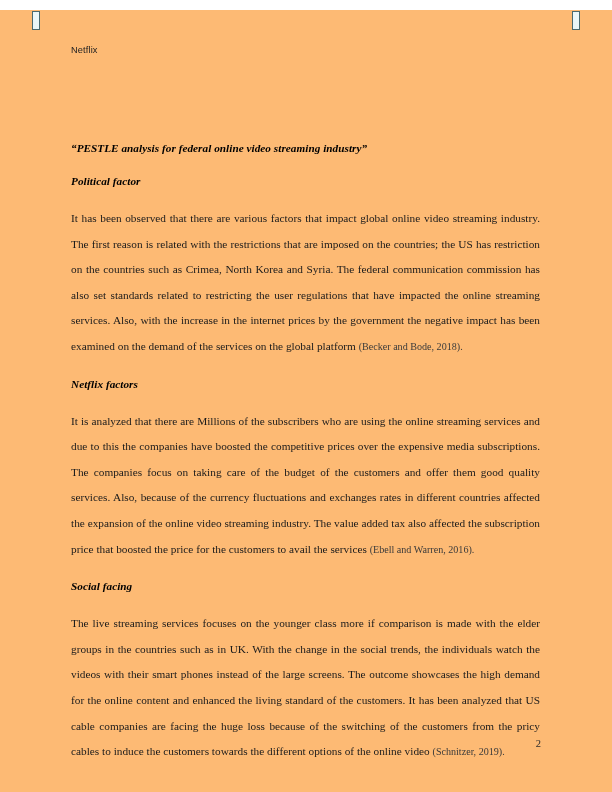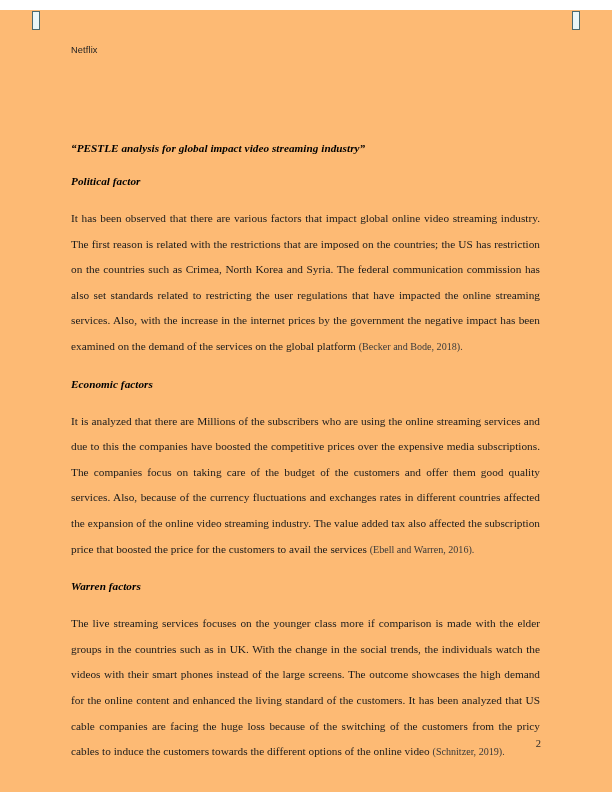--- a/index.html
+++ b/index.html
@@ -115,31 +115,31 @@
 
 <div class="page">
 
   <div class="tofu tofu-left"></div>
   <div class="tofu tofu-right"></div>
 
   <div class="running-header">Netflix</div>
 
   <div class="content">
 
-    <p class="doc-title">“PESTLE analysis for global impact video streaming industry”</p>
+    <p class="doc-title">“PESTLE analysis for federal online video streaming industry”</p>
 
     <p class="section-heading">Political factor</p>
 
     <p class="body-par"><span>It has been observed that there are various factors that impact global online video streaming industry. The first reason is related with the restrictions that are imposed on the countries; the US has restriction on the countries such as Crimea, North Korea and Syria. The federal communication commission has also set standards related to restricting the user regulations that have impacted the online streaming services.  Also, with the increase in the internet prices by the government the negative impact has been examined on the demand of the services on the global platform </span><span class="citation">(Becker and Bode, 2018).</span></p>
 
-    <p class="section-heading">Economic factors</p>
+    <p class="section-heading">Netflix factors</p>
 
     <p class="body-par"><span>It is analyzed that there are Millions of the subscribers who are using the online streaming services and due to this the companies have boosted the competitive prices over the expensive media subscriptions. The companies focus on taking care of the budget of the customers and offer them good quality services. Also, because of the currency fluctuations and exchanges rates in different countries affected the expansion of the online video streaming industry. The value added tax also affected the subscription price that boosted the price for the customers to avail the services </span><span class="citation">(Ebell and Warren, 2016).</span></p>
 
-    <p class="section-heading">Warren factors</p>
+    <p class="section-heading">Social facing</p>
 
     <p class="body-par"><span>The live streaming services focuses on the younger class more if comparison is made with the elder groups in the countries such as in UK. With the change in the social trends, the individuals watch the videos with their smart phones instead of the large screens. The outcome showcases the high demand for the online content and enhanced the living standard of the customers.  It has been analyzed that US cable companies are facing the huge loss because of the switching of the customers from the pricy cables to induce the customers towards the different options of the online video </span><span class="citation">(Schnitzer, 2019).</span></p>
 
   </div>
 
   <div class="page-number">2</div>
 
 </div>
 
 </body></html>

